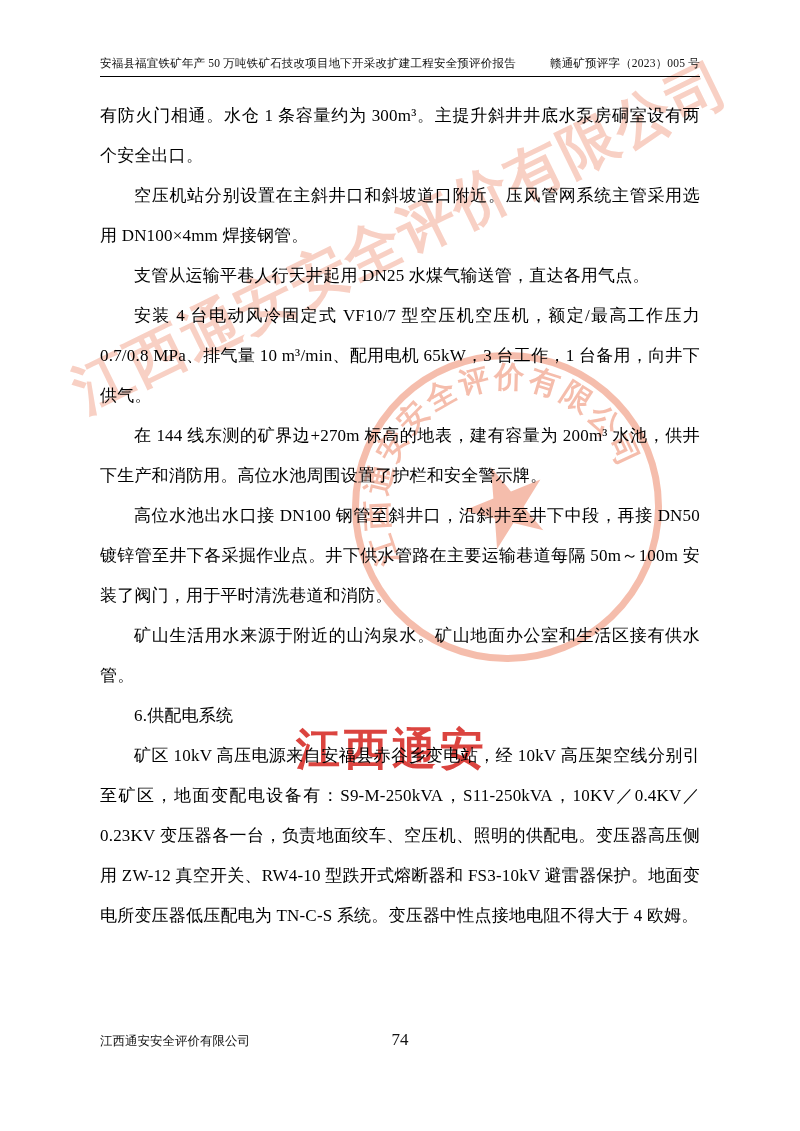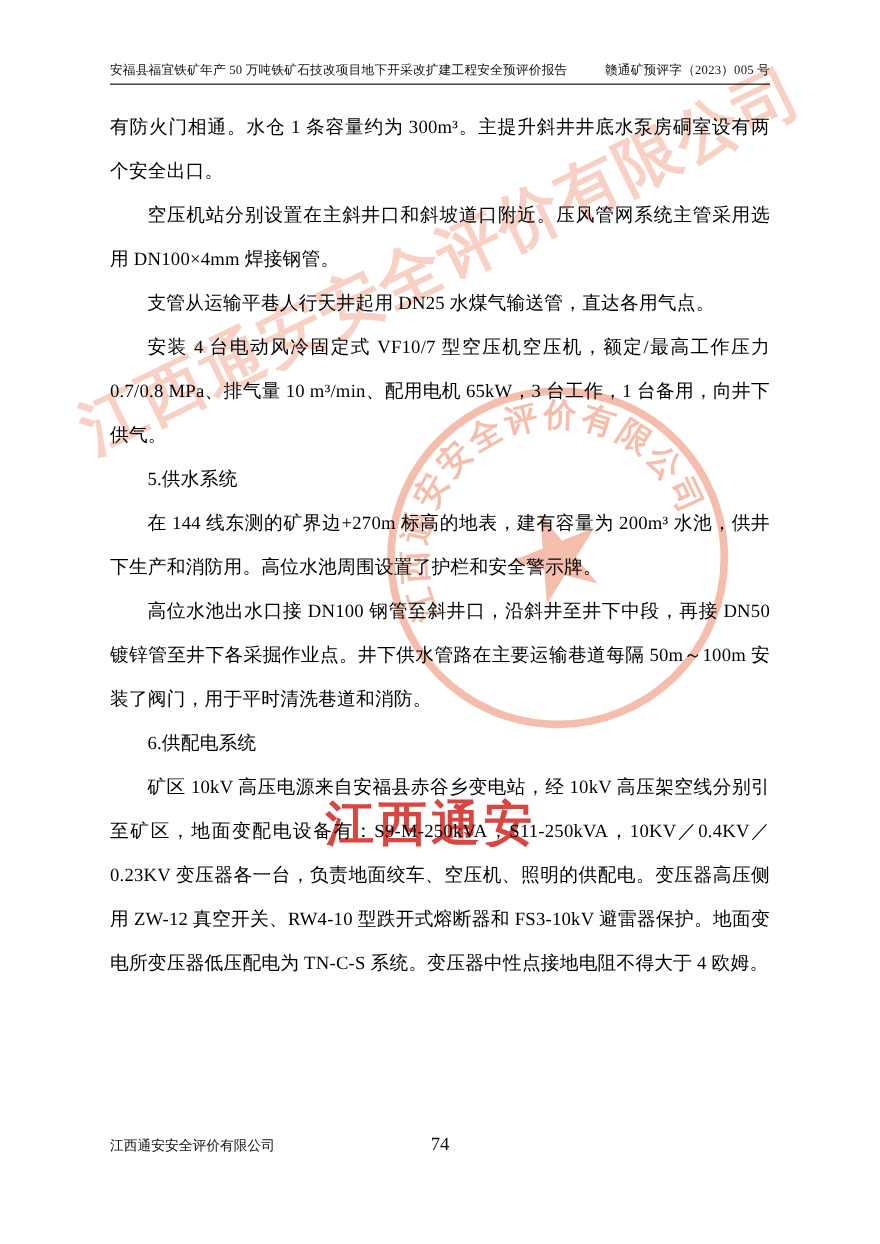--- a/index.html
+++ b/index.html
@@ -196,23 +196,23 @@
       <span>安福县福宜铁矿年产 50 万吨铁矿石技改项目地下开采改扩建工程安全预评价报告</span>
       <span>赣通矿预评字（2023）005 号</span>
     </div>
     <div class="header-rule"></div>
 
     <div class="content">
       <p class="para">有防火门相通。水仓 1 条容量约为 300m³。主提升斜井井底水泵房硐室设有两个安全出口。</p>
       <p class="para indent">空压机站分别设置在主斜井口和斜坡道口附近。压风管网系统主管采用选用 DN100×4mm 焊接钢管。</p>
       <p class="para indent">支管从运输平巷人行天井起用 DN25 水煤气输送管，直达各用气点。</p>
       <p class="para indent">安装 4 台电动风冷固定式 VF10/7 型空压机空压机，额定/最高工作压力 0.7/0.8 MPa、排气量 10 m³/min、配用电机 65kW，3 台工作，1 台备用，向井下供气。</p>
-      <p class="para heading">5.供水系统</p>
       <p class="para indent">在 144 线东测的矿界边+270m 标高的地表，建有容量为 200m³ 水池，供井下生产和消防用。高位水池周围设置了护栏和安全警示牌。</p>
       <p class="para indent">高位水池出水口接 DN100 钢管至斜井口，沿斜井至井下中段，再接 DN50 镀锌管至井下各采掘作业点。井下供水管路在主要运输巷道每隔 50m～100m 安装了阀门，用于平时清洗巷道和消防。</p>
+      <p class="para indent">矿山生活用水来源于附近的山沟泉水。矿山地面办公室和生活区接有供水管。</p>
       <p class="para heading">6.供配电系统</p>
       <p class="para indent">矿区 10kV 高压电源来自安福县赤谷乡变电站，经 10kV 高压架空线分别引至矿区，地面变配电设备有：S9-M-250kVA，S11-250kVA，10KV／0.4KV／0.23KV 变压器各一台，负责地面绞车、空压机、照明的供配电。变压器高压侧用 ZW-12 真空开关、RW4-10 型跌开式熔断器和 FS3-10kV 避雷器保护。地面变电所变压器低压配电为 TN-C-S 系统。变压器中性点接地电阻不得大于 4 欧姆。</p>
     </div>
 
     <div class="footer">
       <span class="footer-left">江西通安安全评价有限公司</span>
       <span class="footer-page">74</span>
       <span class="footer-right"></span>
     </div>
 

